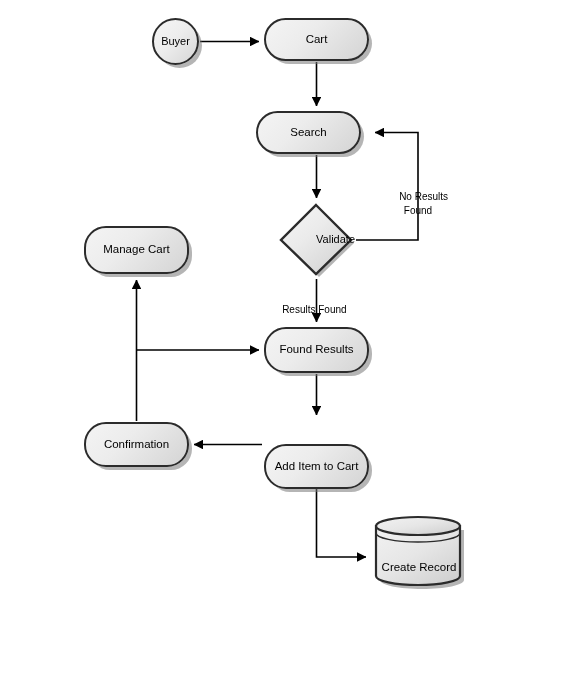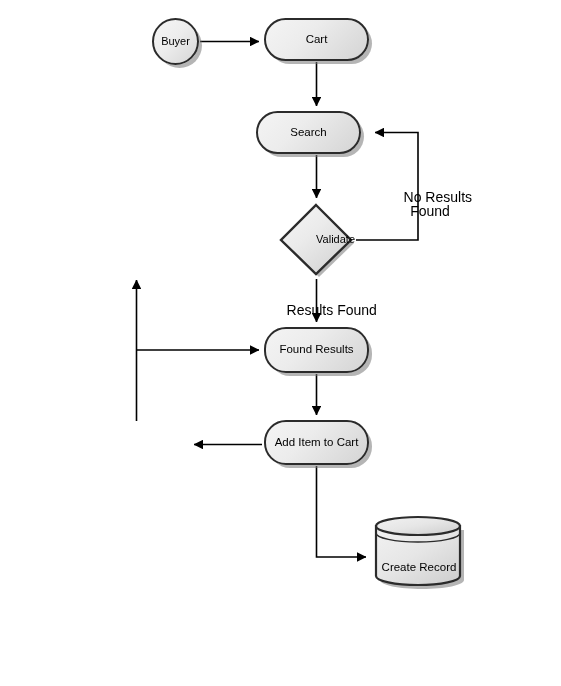--- a/index.html
+++ b/index.html
@@ -100,21 +100,21 @@
     height: 100%;
     display: flex;
     align-items: center;
     justify-content: center;
     font-size: 11.5px;
     color: #000;
     white-space: nowrap;
   }
   .edge-label {
     position: absolute;
-    font-size: 14px;
+    font-size: 10px;
     color: #000000;
     line-height: 14px;
     text-align: center;
     white-space: pre;
     z-index: 4;
   }
 </style>
 </head>
 <body>
 
@@ -176,29 +176,35 @@
   <div class="diamond-wrap" style="left:277px; top:202px; width:80px; height:78px;">
     <svg class="diamond-shape" viewBox="0 0 80 78" xmlns="http://www.w3.org/2000/svg">
       <path d="M 42 6 L 77 41 L 42 75 L 7 41 Z" fill="rgba(120,120,120,0.55)"></path>
       <path d="M 39 3 L 74 38 L 39 72 L 4 38 Z" fill="url(#shapeGrad)" stroke="#2b2b2b" stroke-width="2.4"></path>
     </svg>
     <div class="diamond-label" style="transform:translate(-2px,-2px);">
       <span>Validate</span>
     </div>
   </div>
 
+  <div class="node rounded" style="left:84px; top:226px; width:105px; height:48px;">
+    <span>Manage Cart</span>
+  </div>
 
   <div class="node rounded" style="left:264px; top:327px; width:105px; height:46px;">
     <span>Found Results</span>
   </div>
 
-  <div class="node rounded" style="left:264px; top:420px; width:105px; height:45px;">
+  <div class="node rounded" style="left:264px; top:444px; width:105px; height:45px;">
     <span>Add Item to Cart</span>
   </div>
 
+  <div class="node rounded" style="left:84px; top:422px; width:105px; height:45px;">
+    <span>Confirmation</span>
+  </div>
 
   <div class="db-wrap" style="left:371px; top:514px; width:96px; height:78px;">
     <svg class="db-shape" viewBox="0 0 96 78" xmlns="http://www.w3.org/2000/svg">
 
       <path d="M 9 16 L 9 66 C 9 71 28 75 51 75 C 74 75 93 71 93 66 L 93 16 Z" fill="rgba(120,120,120,0.55)"></path>
 
       <path d="M 5 12 L 5 62 C 5 67 24 71 47 71 C 70 71 89 67 89 62 L 89 12 Z" fill="url(#dbGrad)" stroke="#2b2b2b" stroke-width="2.2"></path>
 
       <ellipse cx="47" cy="12" rx="42" ry="9" fill="url(#dbGrad)" stroke="#2b2b2b" stroke-width="2.2"></ellipse>
 

